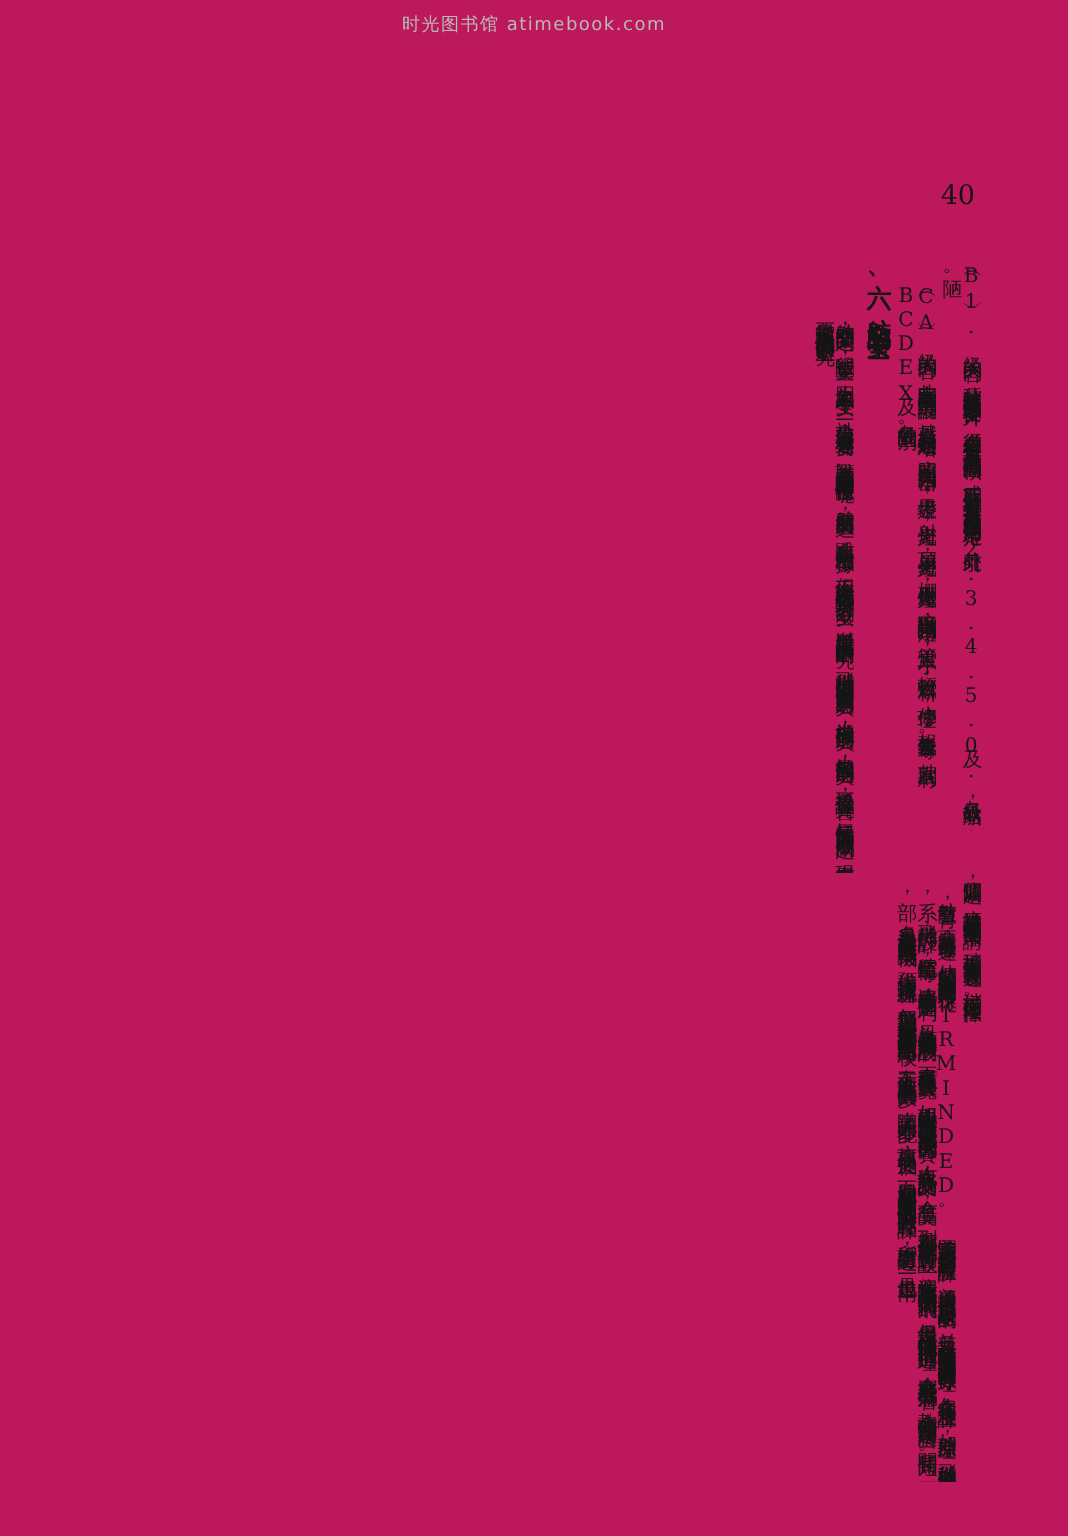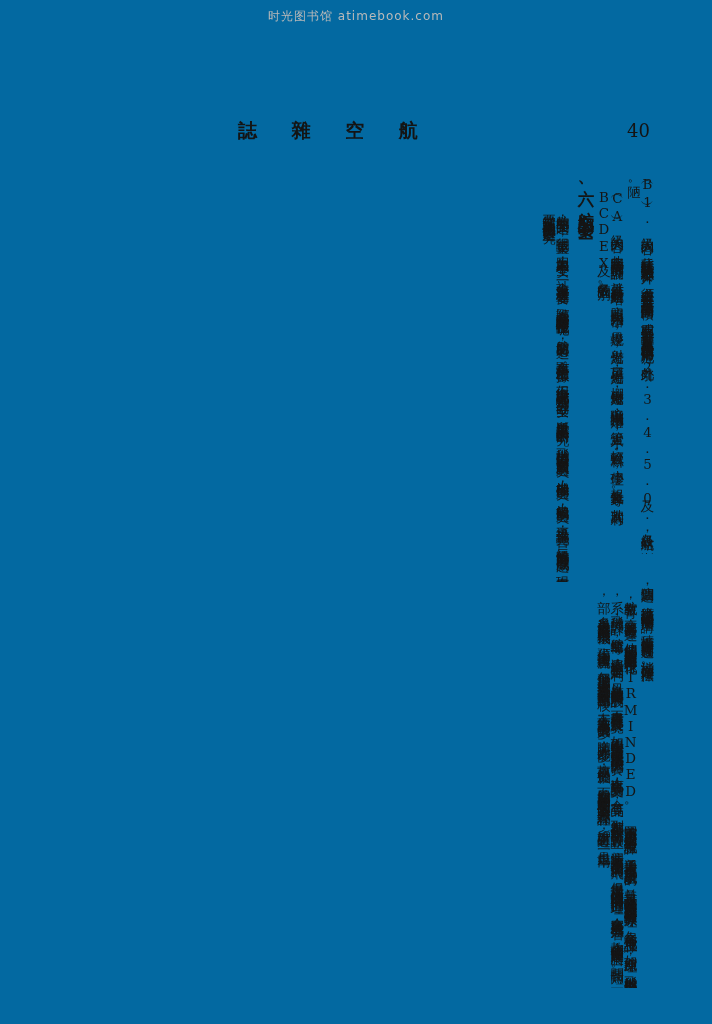--- a/index.html
+++ b/index.html
@@ -12,21 +12,21 @@
     height: 1024px;
     font-family: "DejaVu Serif", "Liberation Serif", serif;
     color: #1b1b1b;
     position: relative;
     overflow: hidden;
   }
 
   .page {
     position: absolute;
     inset: 0;
-    background: #0369a1;
+    background: #be185d;
   }
 
   
   .watermark {
     position: absolute;
     top: 8px;
     left: 0;
     width: 100%;
     text-align: center;
     font-family: "DejaVu Sans", "Liberation Sans", sans-serif;
@@ -111,21 +111,20 @@
   .vcol.indent-3 { padding-top: 44px; }
 </style>
 </head>
 <body>
 
 <div class="page">
 
   <div class="watermark">时光图书馆  atimebook.com</div>
 
   <div class="running-head">
-    <div class="running-title">誌 雜 空 航</div>
     <div class="page-number">40</div>
   </div>
 
   <div class="body-block" id="block-upper">
     <div class="vcol indent-1">（B）1.級的內容　此種航站除應具備基本要件外，必須有直徑二千五百英尺全無障礙的面積，或有四條近二千五百英尺寬五百英尺的飛機起落用地片。此外引2.3.4.5.及0.各級航站，漸次簡陋。</div>
     <div class="vcol indent-2">（C）A級的內容　此字表示夜間飛行的設備。就是必須有航站燈塔，照明風向指示器，境界燈，射光燈，屋頂射光燈，棚廠射光燈，障礙識別指示燈，管燈人手，輕管燃料，小修理，報告氣彖等。其次則有BCDE及X各級的區別。</div>
     <div class="vcol heading indent-1">六、航空的安全</div>
     <div class="vcol indent-3">航空的安全問題，很關重要，因為如果不安全，社會上一定沒有這種需要，誰願意為省些時間來犧牲性命呢？航空器的製造，雖有科學上的根據，但不能說現在已經得到了一百分的安全，所以還是需要不斷的研究。飛機出險的原因有由於人員的過失，由於機件的過失，由於氣候的過失，祇要設備完善，氣候的過失可以不成問題。現在最要緊的減少危險方法是要從駕駛員和飛機的製造上研究，</div>
   </div>
 

